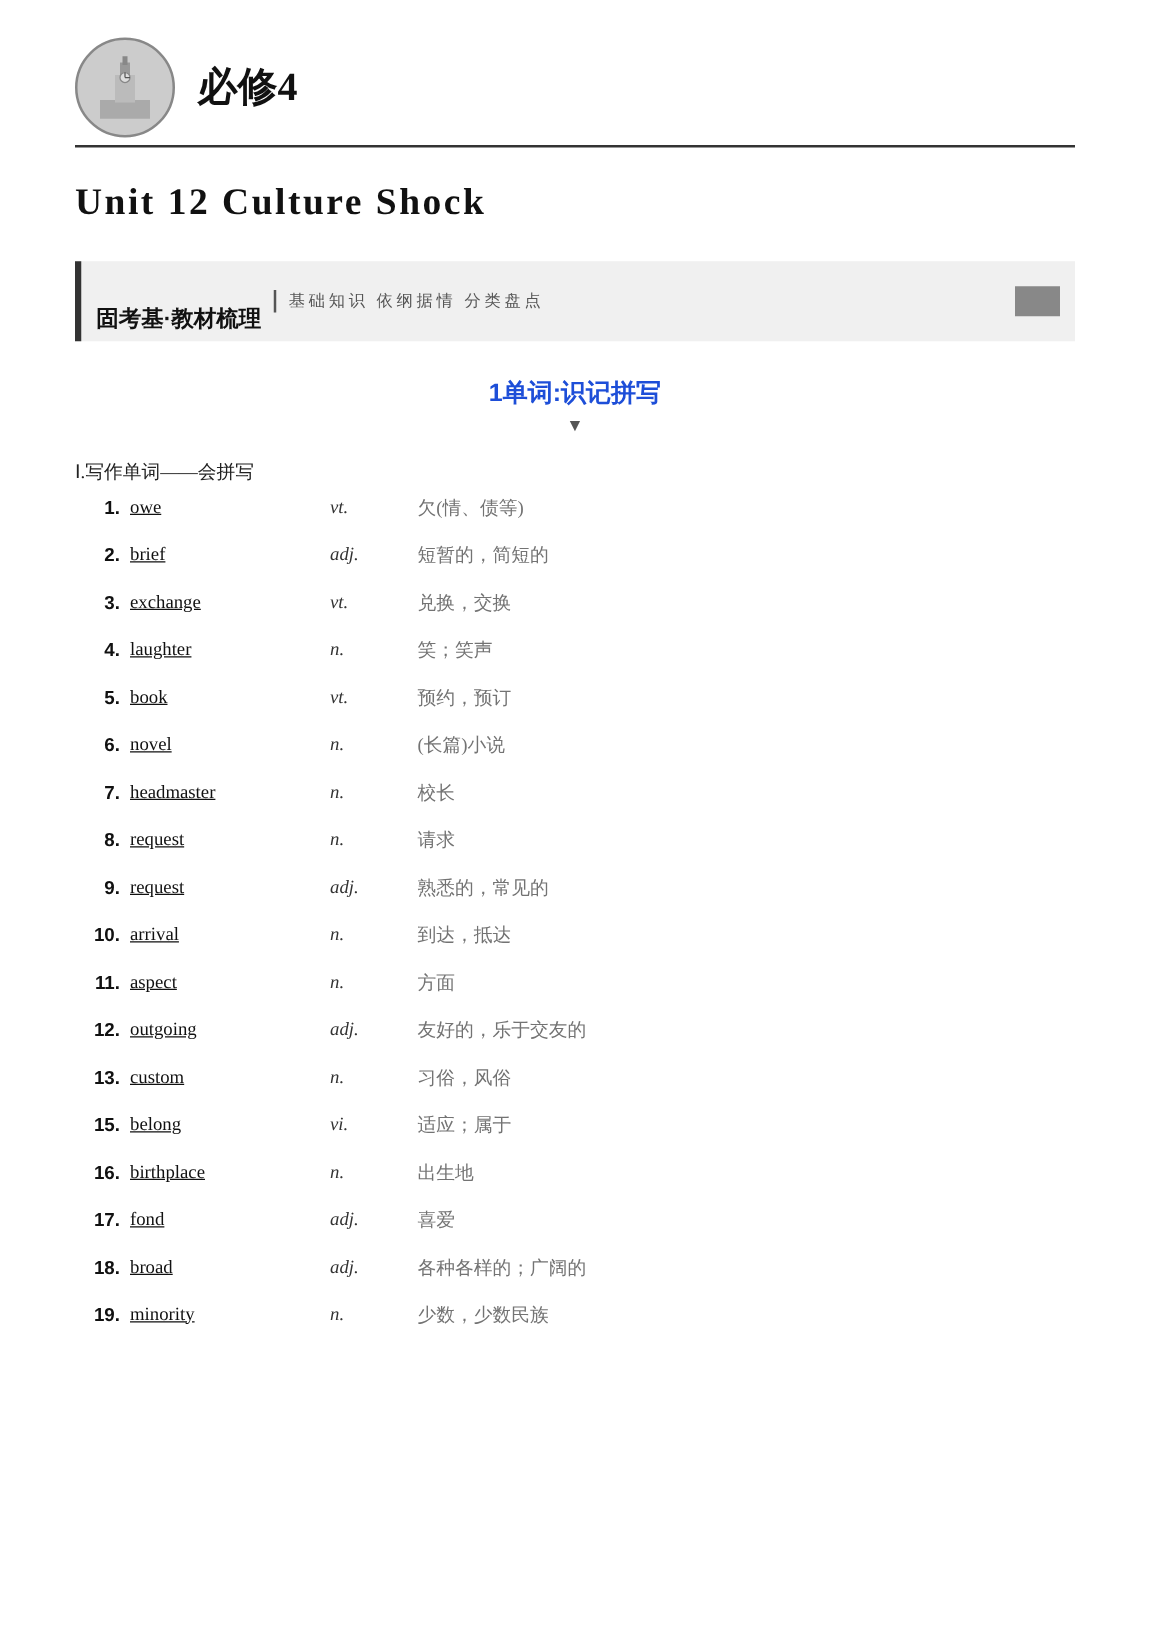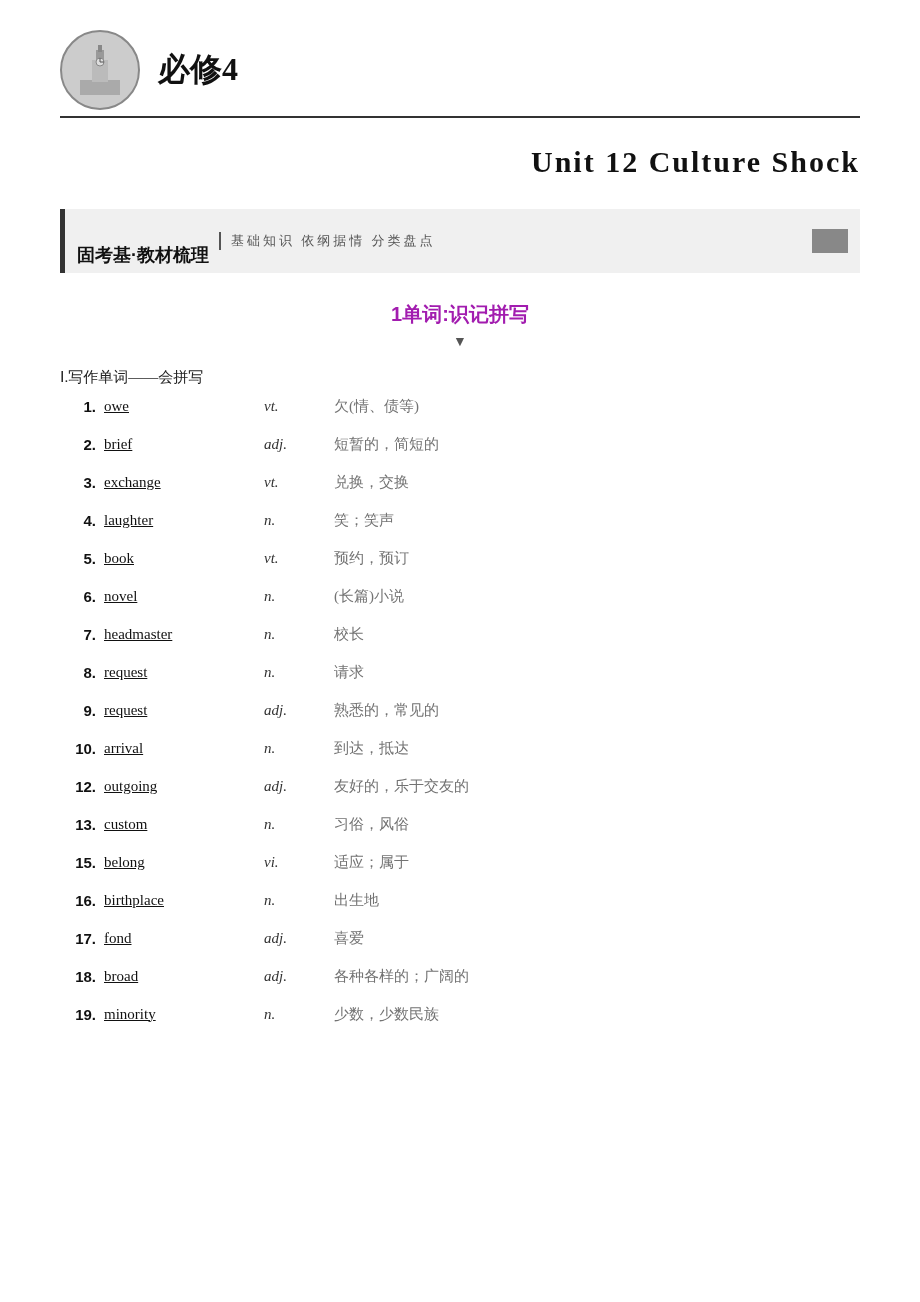--- a/index.html
+++ b/index.html
@@ -57,21 +57,21 @@
       position: absolute;
       bottom: -8px;
       left: 0;
       right: 0;
       height: 2px;
       background: #333;
     }
 
     
     .unit-title {
-      text-align: right;
+      text-align: left;
       margin-top: 35px;
       margin-bottom: 30px;
     }
 
     .unit-title-text {
       font-size: 30px;
       font-weight: bold;
       font-family: "Times New Roman", serif;
       color: #111;
       letter-spacing: 2px;
@@ -117,21 +117,21 @@
 
     
     .vocab-heading {
       text-align: center;
       margin-bottom: 6px;
     }
 
     .vocab-heading-text {
       font-size: 20px;
       font-weight: bold;
-      color: #a21caf;
+      color: #1d4ed8;
       font-family: "SimHei", "黑体", sans-serif;
     }
 
     .vocab-heading-arrow {
       text-align: center;
       font-size: 14px;
       color: #555;
       margin-bottom: 18px;
     }
 
@@ -289,20 +289,26 @@
           <td class="col-pos">adj.</td>
           <td class="col-meaning">熟悉的，常见的</td>
         </tr>
         <tr>
           <td class="col-num">10.</td>
           <td class="col-word">arrival</td>
           <td class="col-pos">n.</td>
           <td class="col-meaning">到达，抵达</td>
         </tr>
         <tr>
+          <td class="col-num">11.</td>
+          <td class="col-word">aspect</td>
+          <td class="col-pos">n.</td>
+          <td class="col-meaning">方面</td>
+        </tr>
+        <tr>
           <td class="col-num">12.</td>
           <td class="col-word">outgoing</td>
           <td class="col-pos">adj.</td>
           <td class="col-meaning">友好的，乐于交友的</td>
         </tr>
         <tr>
           <td class="col-num">13.</td>
           <td class="col-word">custom</td>
           <td class="col-pos">n.</td>
           <td class="col-meaning">习俗，风俗</td>

